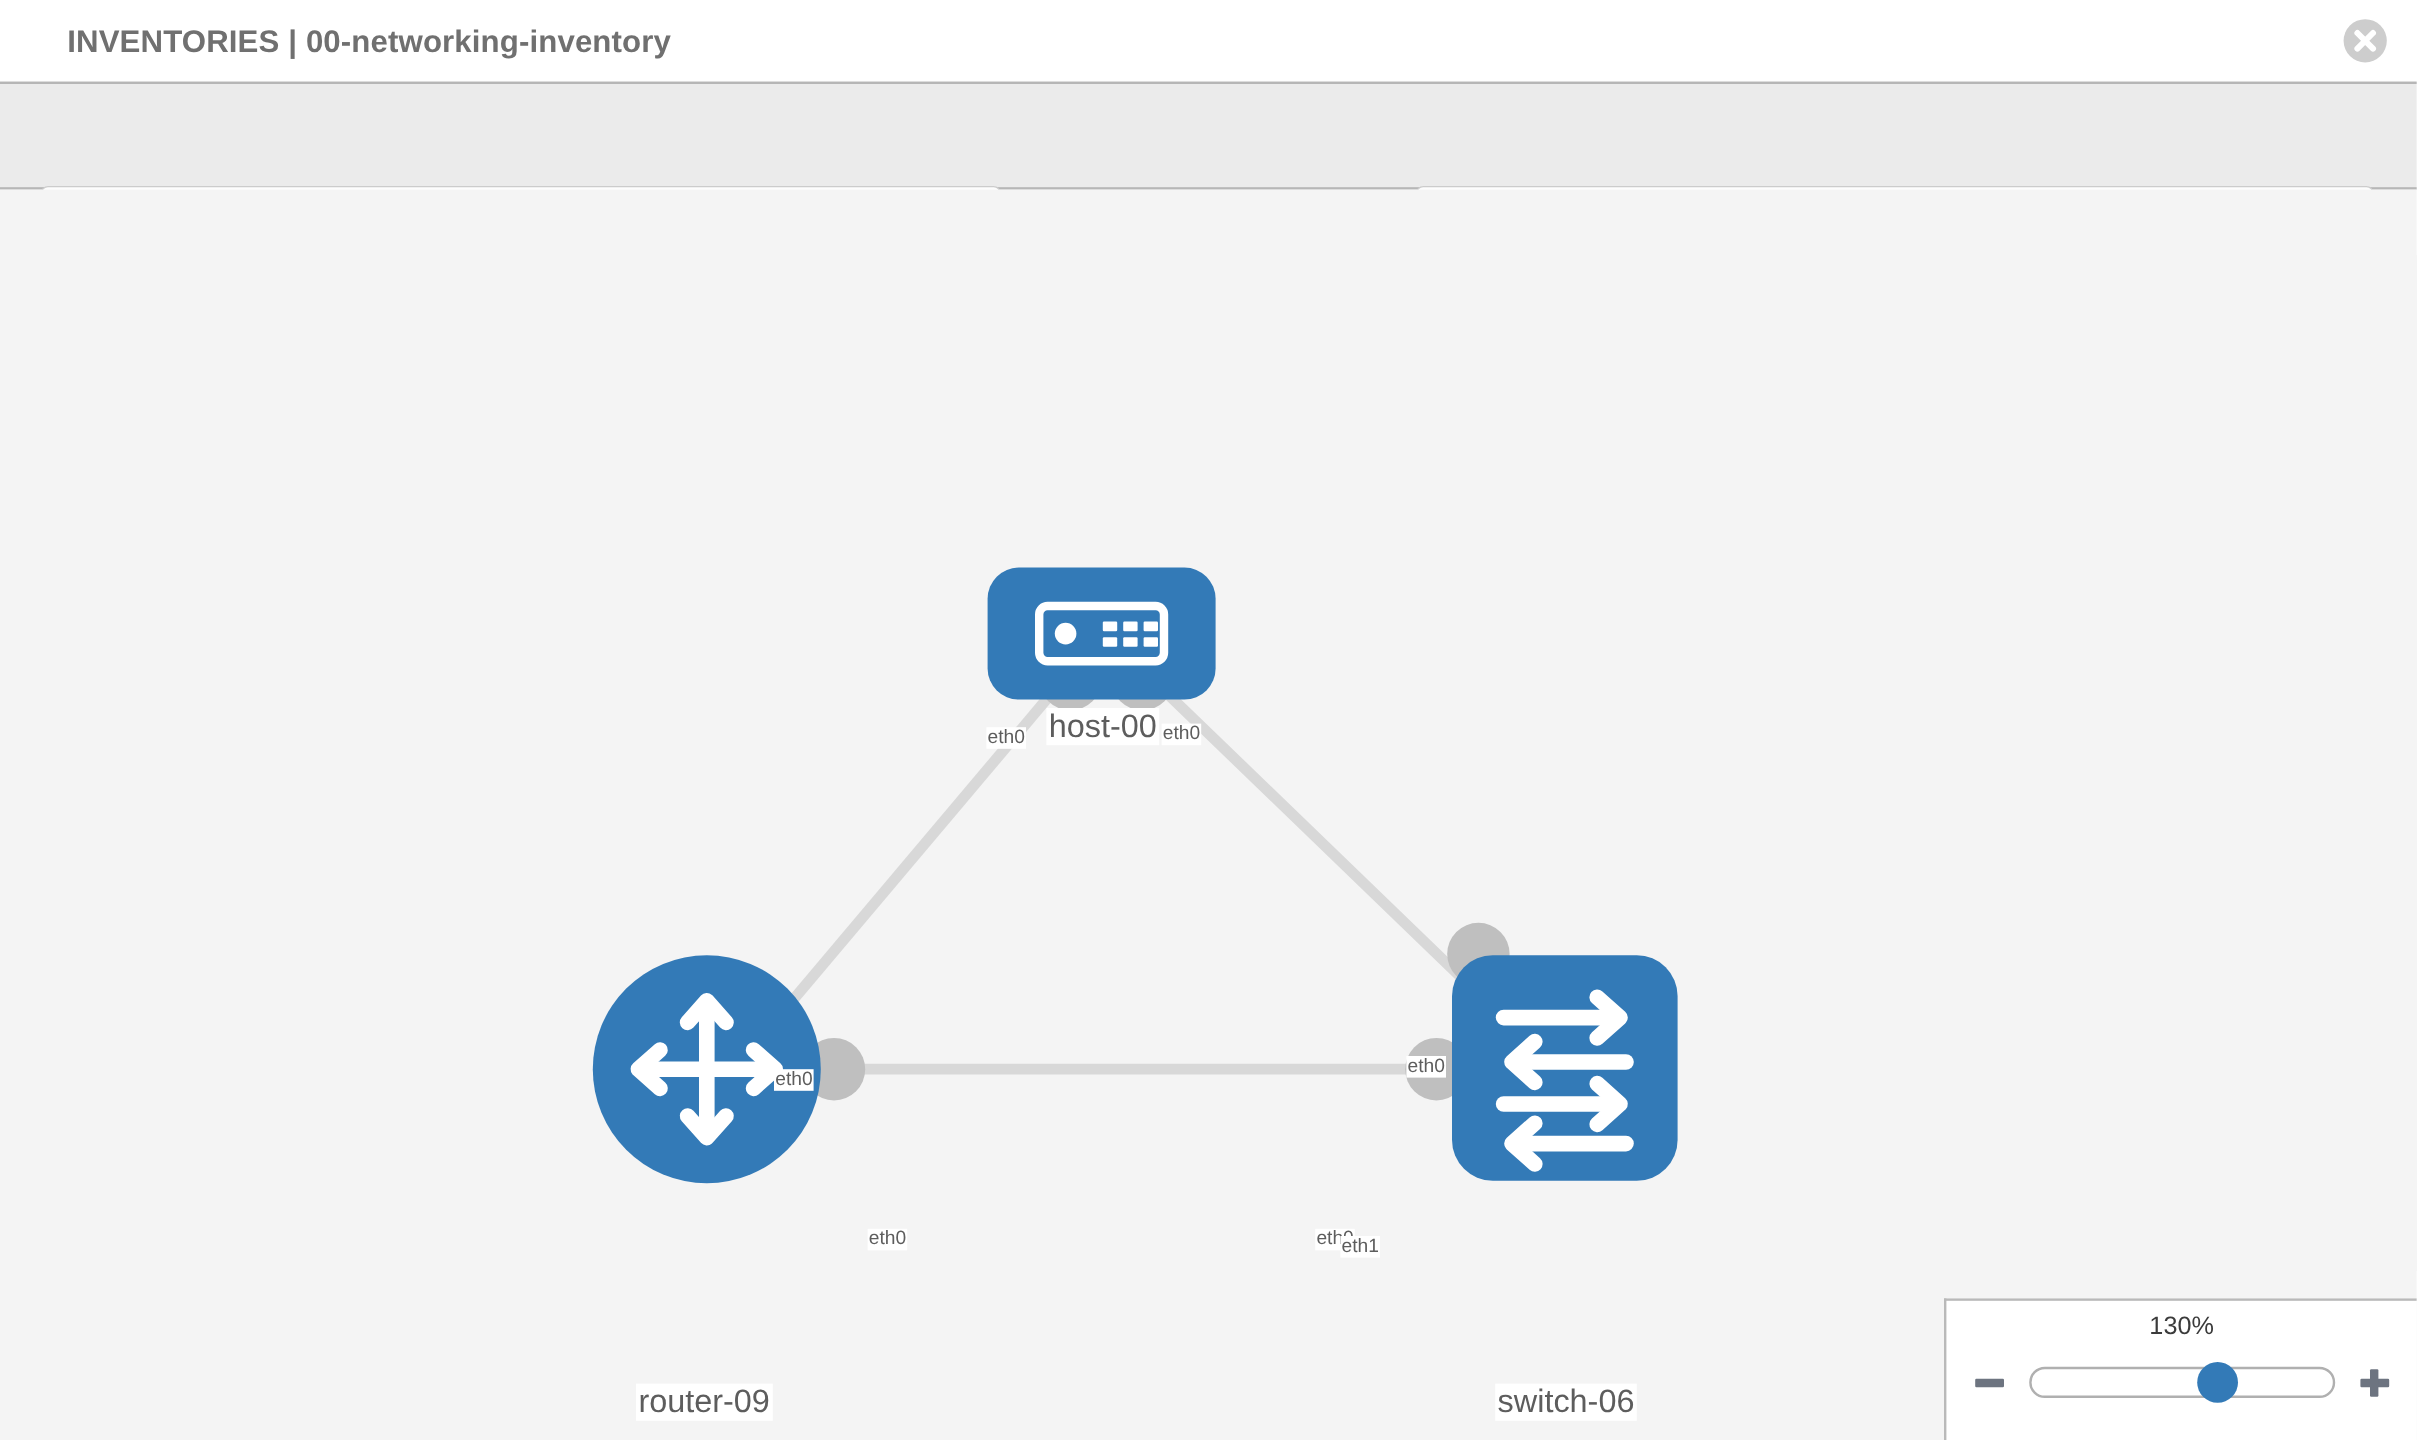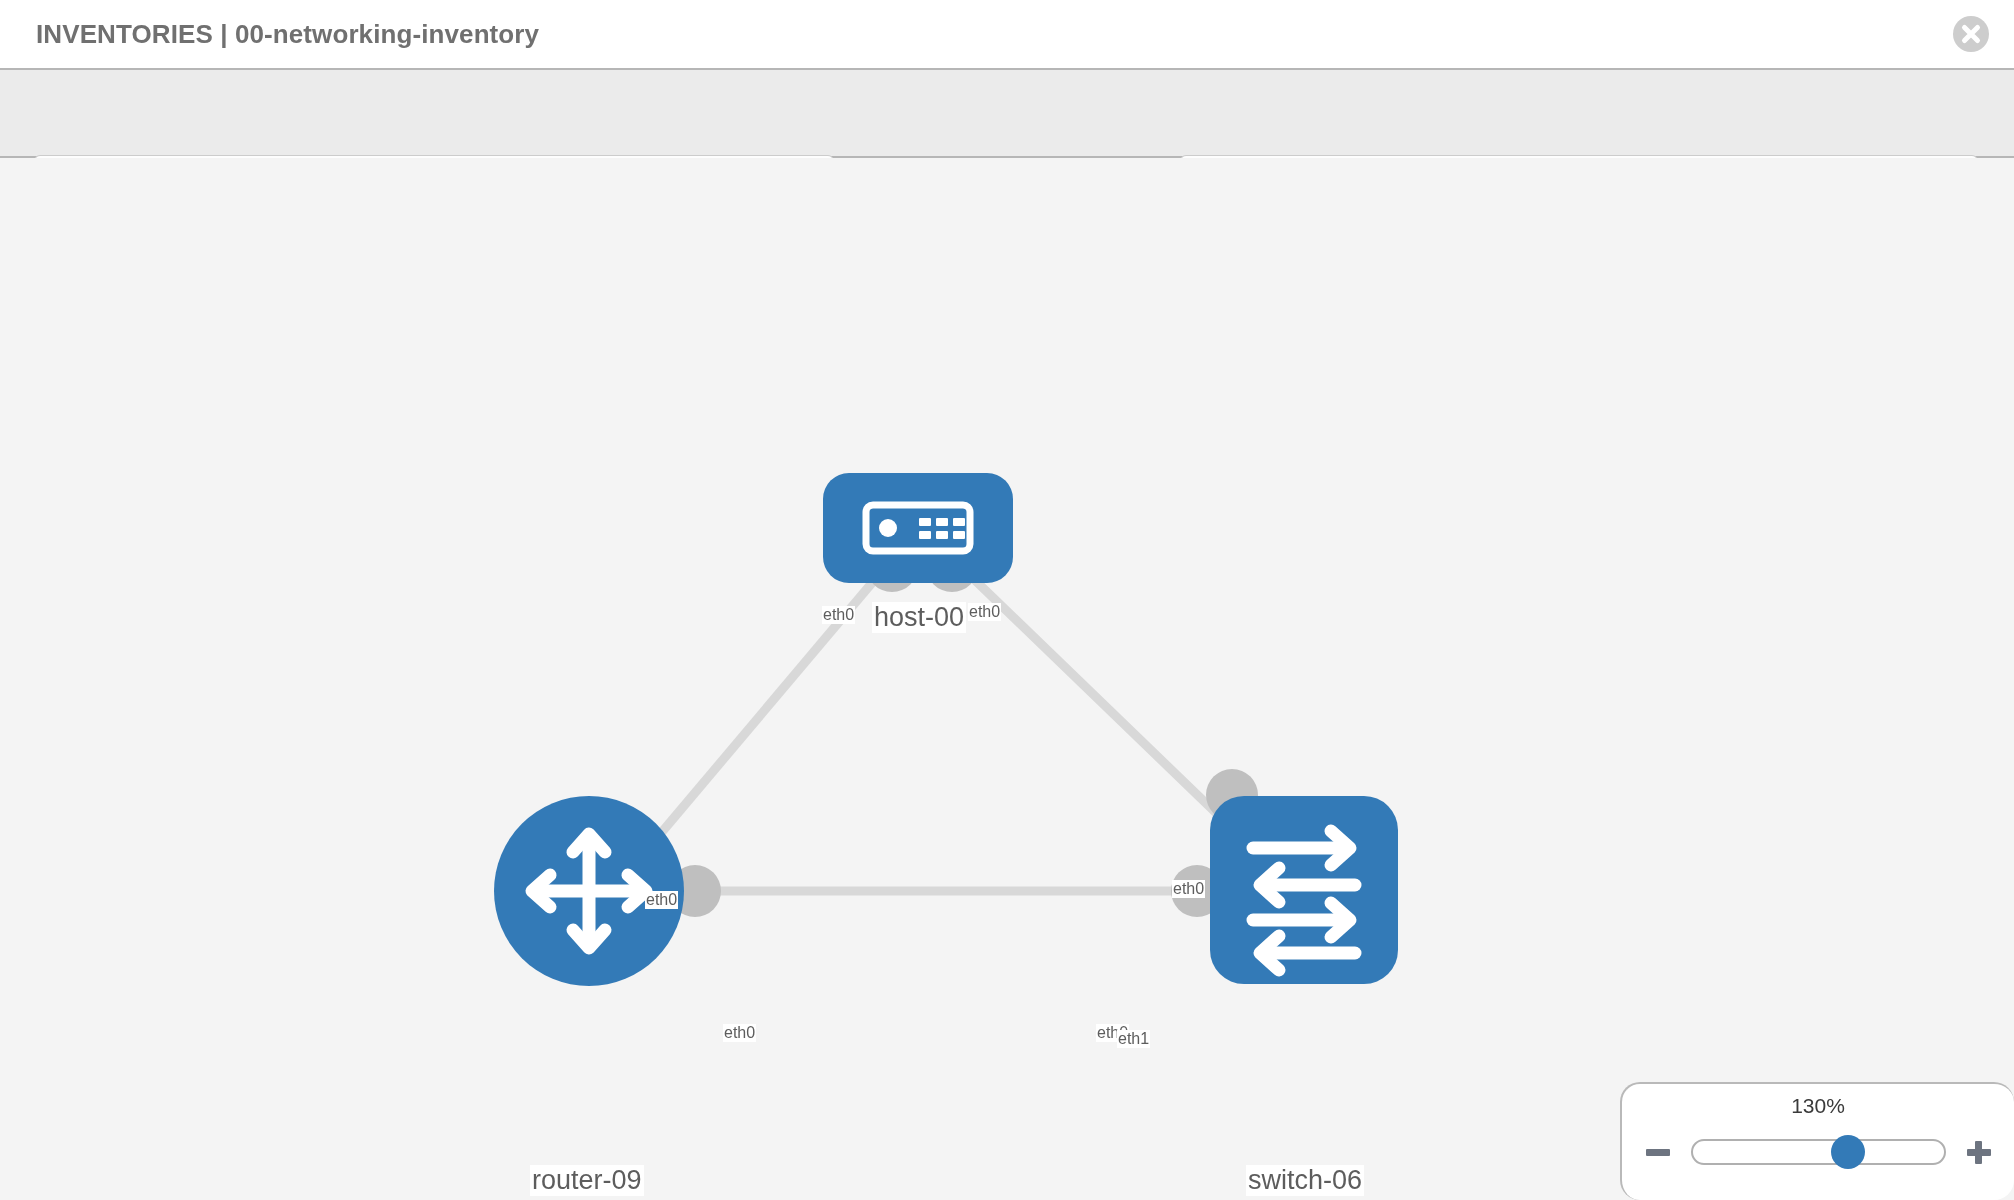--- a/index.html
+++ b/index.html
@@ -22,21 +22,21 @@
   
   .header {
     position: absolute;
     left: 0; top: 0;
     width: 2014px; height: 68px;
     background: #ffffff;
     display: flex;
     align-items: center;
   }
   .header-title {
-    margin-left: 36px;
+    margin-left: 56px;
     font-size: 26px;
     font-weight: bold;
     color: #707070;
     letter-spacing: 0.1px;
     white-space: nowrap;
   }
   .close-btn {
     position: absolute;
     right: 24px; top: 15px;
     width: 38px; height: 38px;
@@ -120,41 +120,39 @@
   }
 
   .node-label {
     position: absolute;
     font-size: 27px;
     color: #5d5d5d;
     background: #ffffff;
     white-space: nowrap;
     padding: 0 2px;
     cursor: pointer;
-    margin-top: 12px;
   }
   .iface-label {
     position: absolute;
     font-size: 16px;
     color: #5d5d5d;
     background: #ffffff;
     white-space: nowrap;
     padding: 0 1px;
     cursor: pointer;
   }
 
   
   .zoom-panel {
     position: absolute;
     left: 1620px; top: 1082px;
     width: 394px; height: 118px;
     background: #ffffff;
     border-top: 2px solid #b9b9b9;
     border-left: 2px solid #b9b9b9;
-    border-radius: 20px;
   }
   .zoom-value {
     position: absolute;
     top: 10px; left: 0; right: 0;
     text-align: center;
     font-size: 21px;
     color: #3b3b3b;
   }
   .zoom-row {
     position: absolute;

